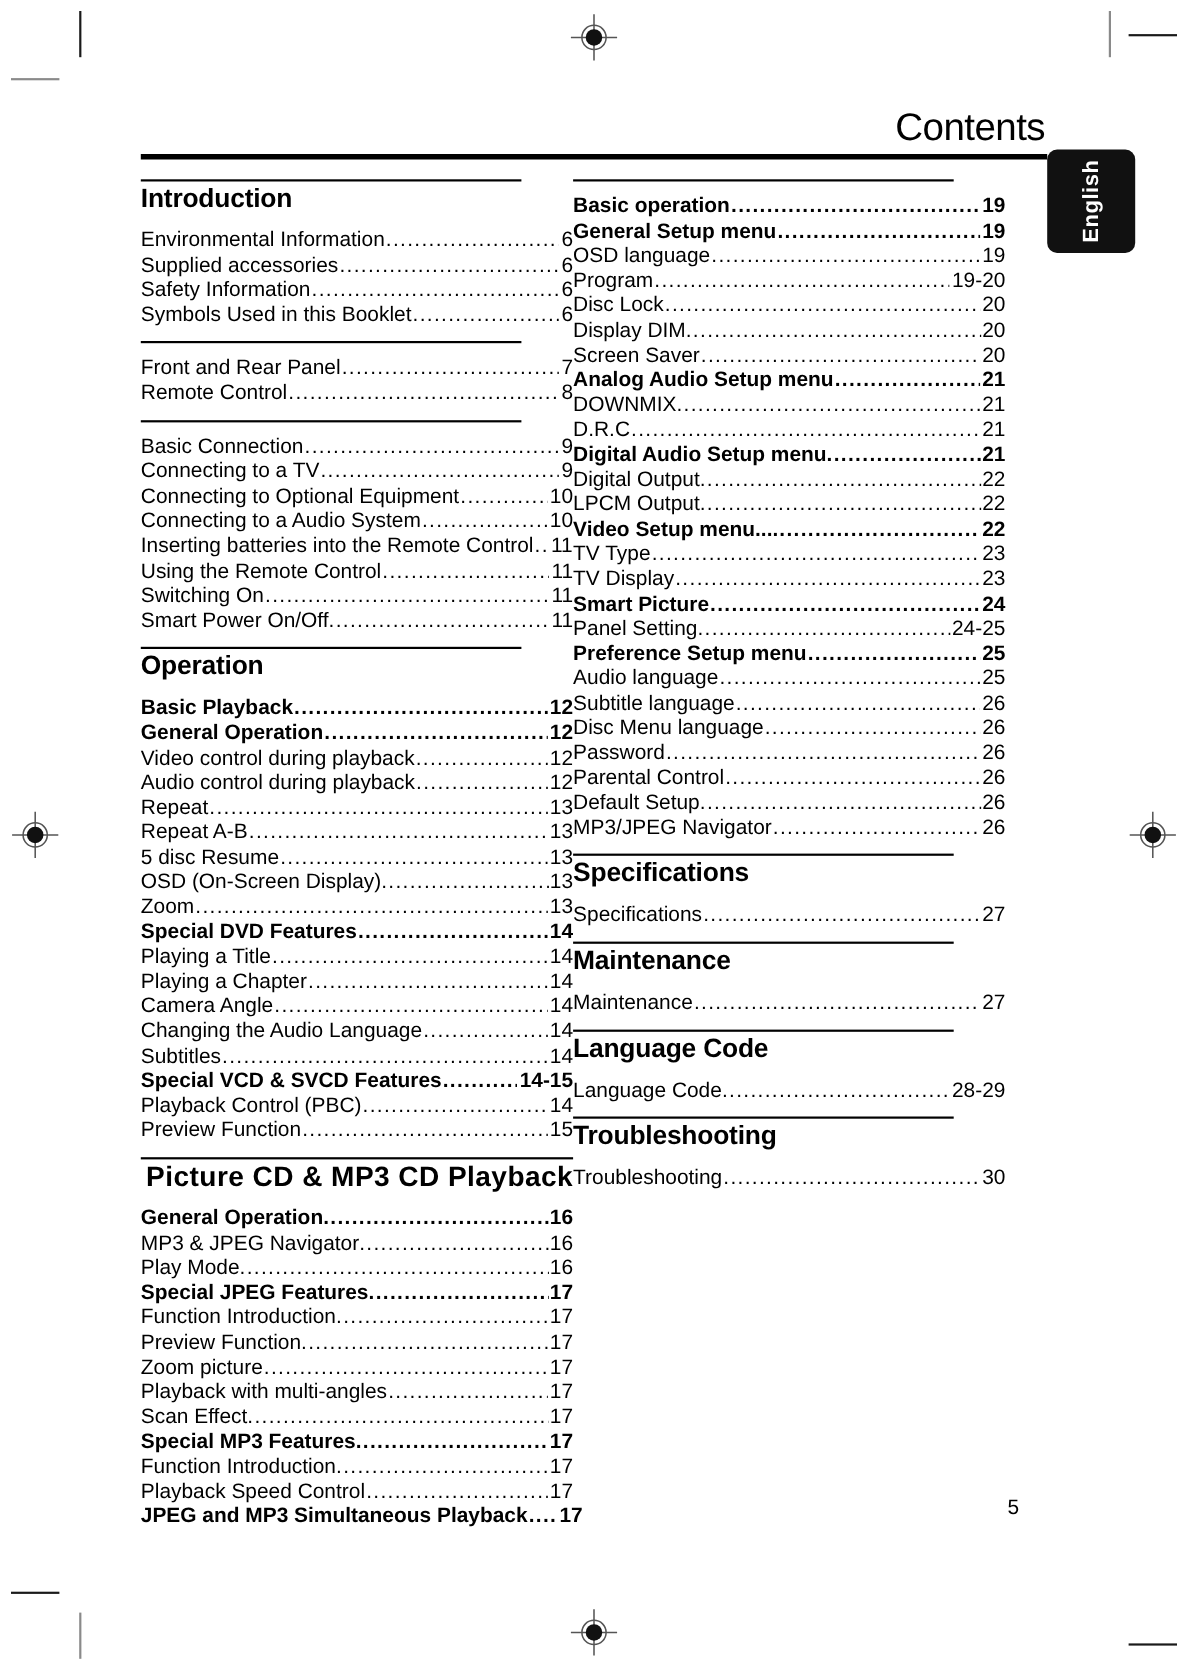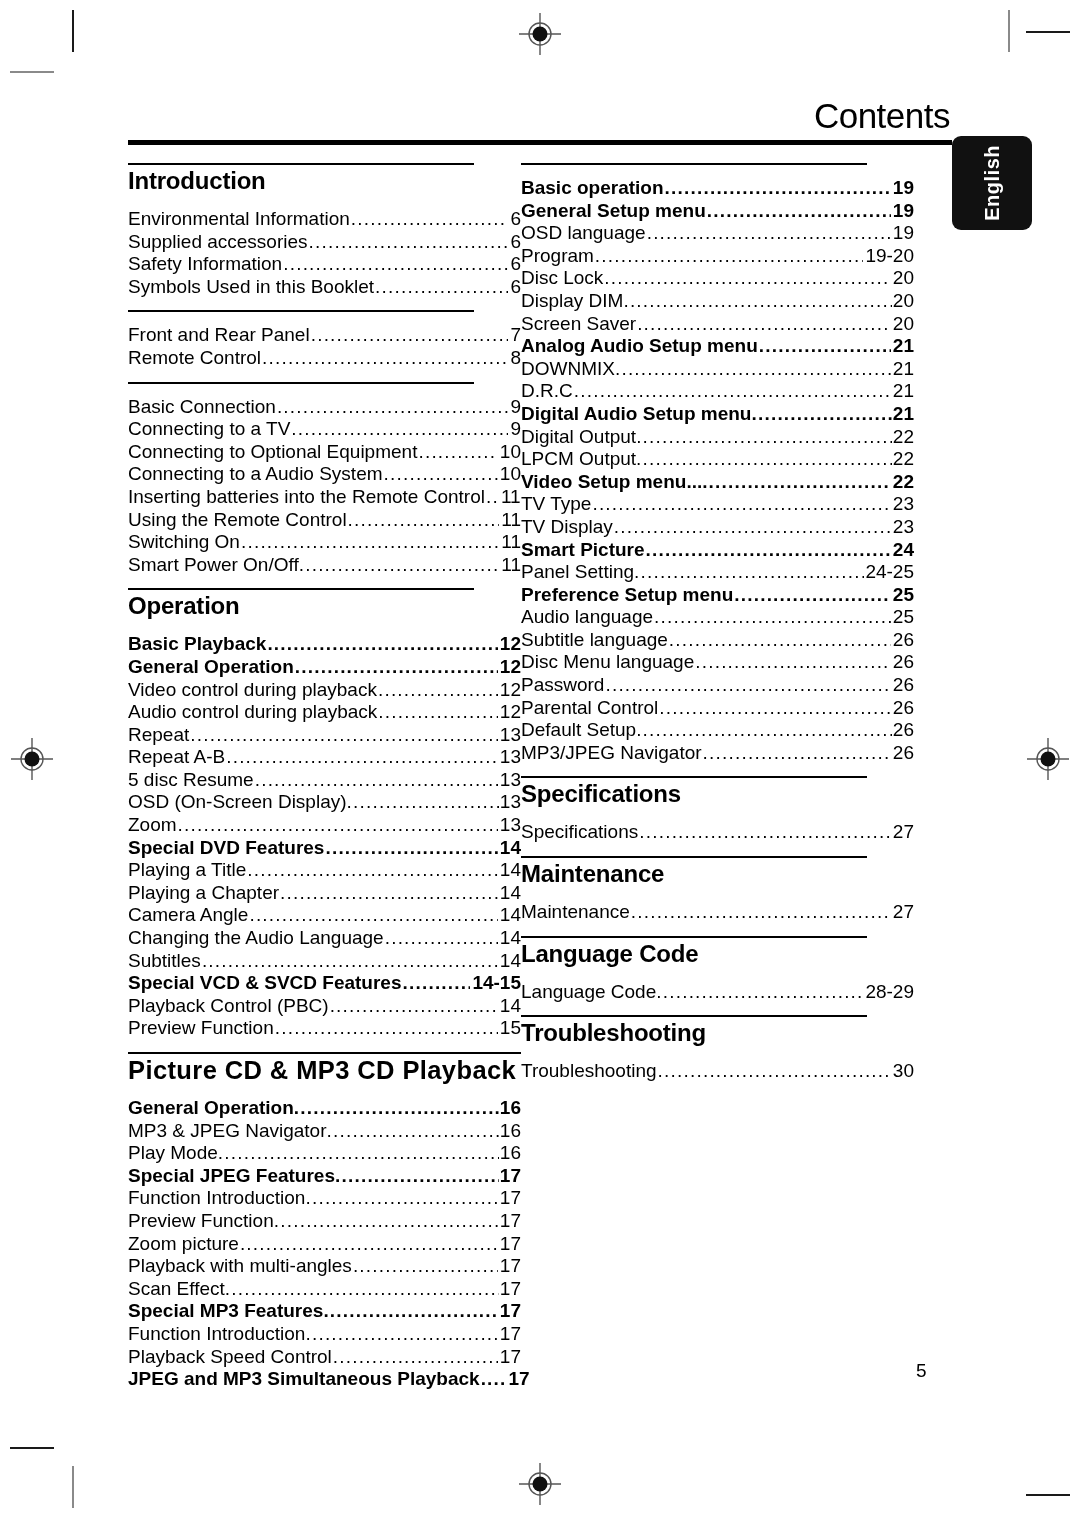--- a/index.html
+++ b/index.html
@@ -93,20 +93,21 @@
     margin: 0;
     font-size: 24px;
     font-weight: bold;
     line-height: 30px;
     letter-spacing: -0.2px;
     padding-top: 1px;
   }
   h2.section-head.wide {
     font-size: 25.5px;
     letter-spacing: 0.4px;
+    text-align: right;
   }
 
   
   ul.entries {
     list-style: none;
     margin: 12px 0 12px 0;
     padding: 0;
   }
   ul.entries.tight { margin-bottom: 4px; }
   li.entry {

